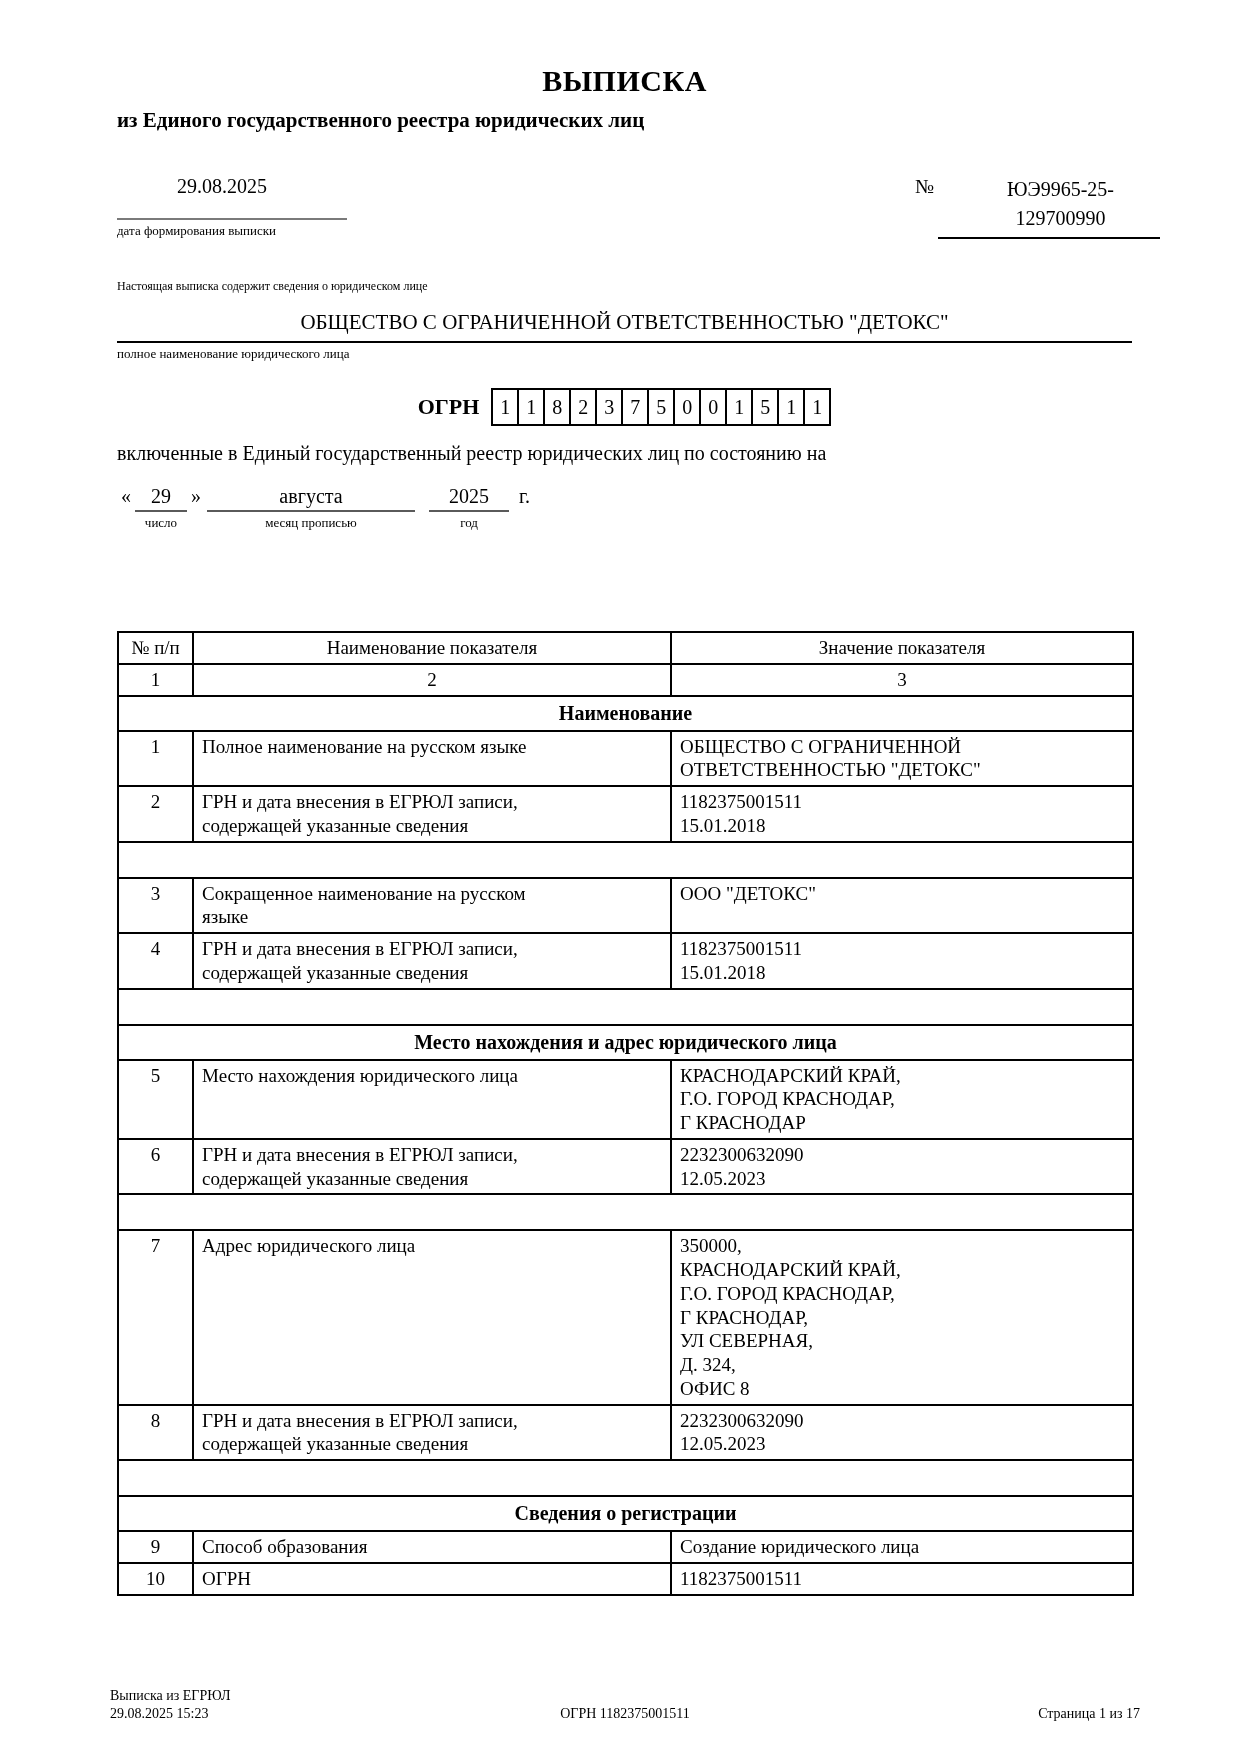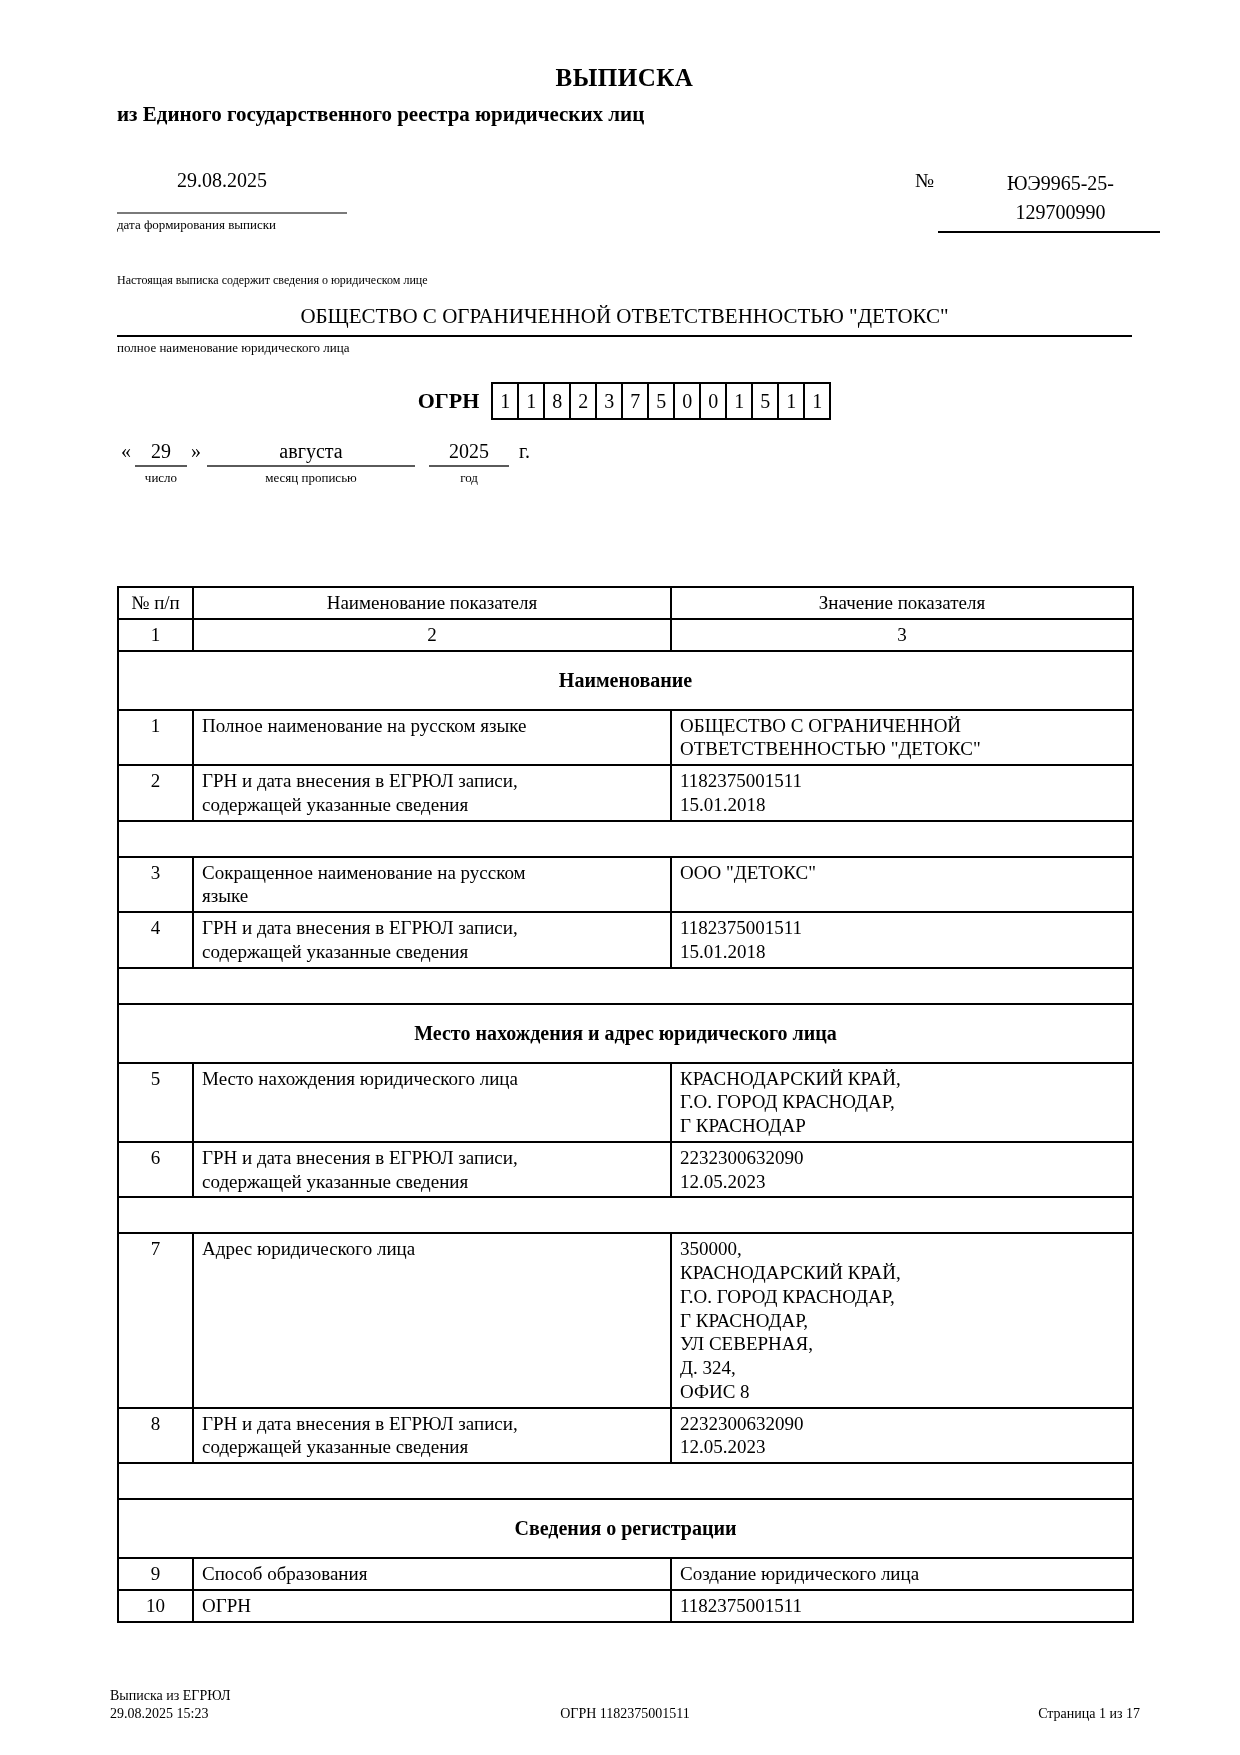--- a/index.html
+++ b/index.html
@@ -17,21 +17,21 @@
     font-family: "Liberation Serif", "DejaVu Serif", serif;
     box-sizing: border-box;
     padding: 64px 108px 0 117px;
     overflow: hidden;
   }
 
   
   .doc-title {
     text-align: center;
     font-weight: bold;
-    font-size: 25px;
+    font-size: 30px;
     letter-spacing: 0.5px;
   }
   .doc-subtitle {
     text-align: left;
     font-weight: bold;
     font-size: 21px;
     margin-top: 10px;
   }
 
   .meta-row {
@@ -172,21 +172,21 @@
   }
   .col-num   { width: 75px; }
   .col-name  { width: 478px; }
   .col-value { width: 462px; }
   .register-table .c-head { text-align: center; }
   .register-table .c-num  { text-align: center; }
   .register-table .c-sec {
     text-align: center;
     font-weight: bold;
     font-size: 20px;
-    padding: 16px 8px;
+    padding: 4px 8px;
   }
   .register-table .c-spacer { height: 28px; }
   .pre { white-space: pre-line; }
 
   
   .footer {
     position: absolute;
     left: 110px;
     right: 100px;
     bottom: 32px;
@@ -246,20 +246,21 @@
         <span class="ogrn-box">5</span>
         <span class="ogrn-box">0</span>
         <span class="ogrn-box">0</span>
         <span class="ogrn-box">1</span>
         <span class="ogrn-box">5</span>
         <span class="ogrn-box">1</span>
         <span class="ogrn-box">1</span>
       </span>
   </div>
 
+  <div class="included">включенные в Единый государственный реестр юридических лиц по состоянию на</div>
 
   <div class="asof-row">
     <span class="asof-quote">«</span>
     <span class="asof-blank blank-day">
       <div class="asof-value">29</div>
       <div class="asof-caption">число</div>
     </span>
     <span class="asof-quote">»</span>
     <span class="asof-blank blank-month">
       <div class="asof-value">августа</div>

